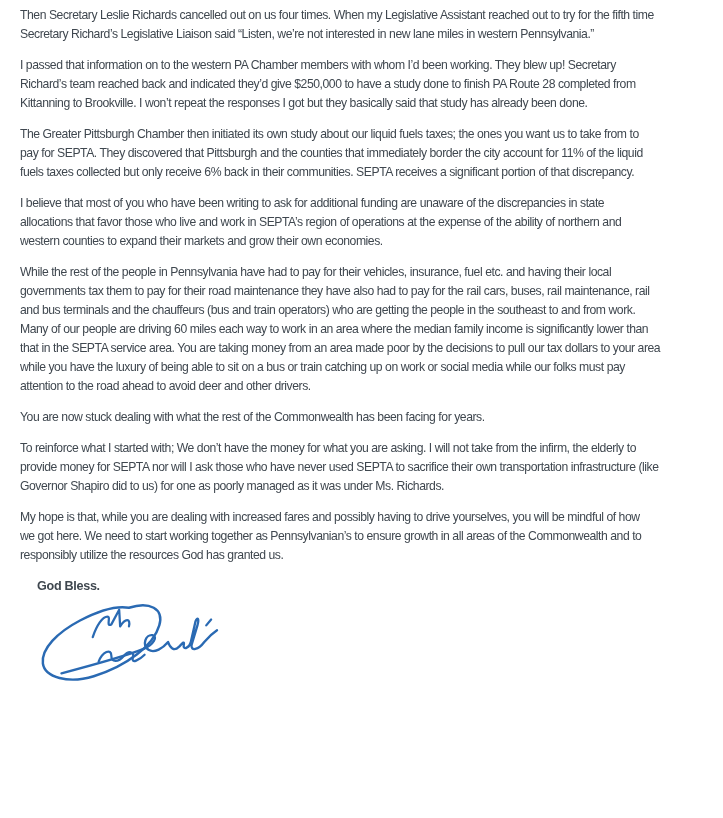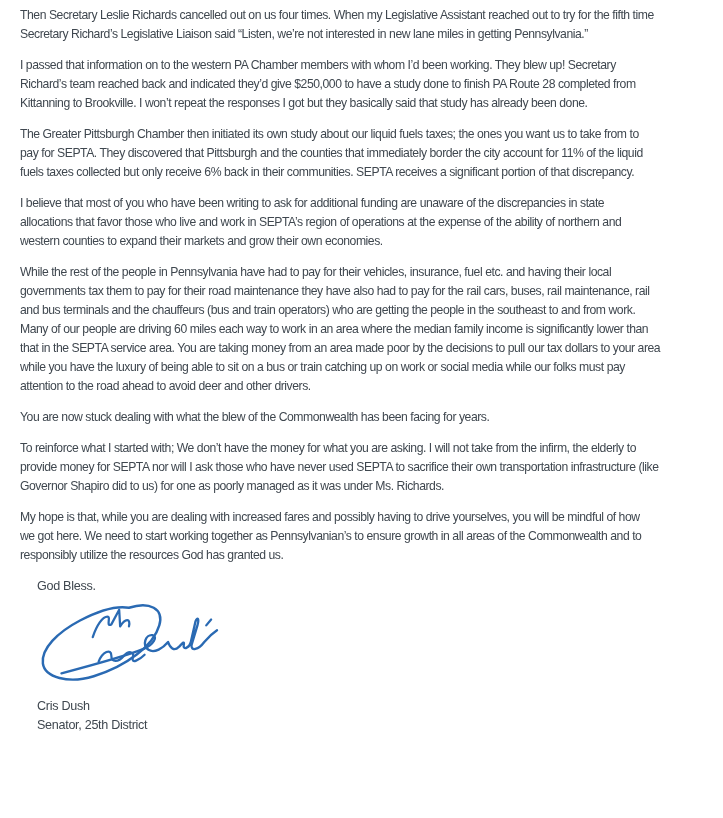--- a/index.html
+++ b/index.html
@@ -27,20 +27,21 @@
   .body-text p {
     font-size: 12.2px;
     line-height: 19px;
     letter-spacing: -0.45px;
     white-space: pre;
     margin: 0 0 12px 0;
   }
   .closing-block {
     margin-left: 17px;
     margin-top: 12px;
+    font-weight: bold;
   }
   .closing-block p {
     font-size: 12.6px;
     line-height: 19px;
     letter-spacing: -0.3px;
     white-space: pre;
   }
   .signature-wrap {
     margin-left: -4px;
     margin-top: 1px;
@@ -53,38 +54,38 @@
     margin-top: 10px;
   }
 </style>
 </head>
 <body>
 
 <div class="page">
 
   <div class="body-text">
     <p>Then Secretary Leslie Richards cancelled out on us four times. When my Legislative Assistant reached out to try for the fifth time
-Secretary Richard’s Legislative Liaison said “Listen, we’re not interested in new lane miles in getting Pennsylvania.”</p>
+Secretary Richard’s Legislative Liaison said “Listen, we’re not interested in new lane miles in western Pennsylvania.”</p>
     <p>I passed that information on to the western PA Chamber members with whom I’d been working. They blew up! Secretary
 Richard’s team reached back and indicated they’d give $250,000 to have a study done to finish PA Route 28 completed from
 Kittanning to Brookville. I won’t repeat the responses I got but they basically said that study has already been done.</p>
     <p>The Greater Pittsburgh Chamber then initiated its own study about our liquid fuels taxes; the ones you want us to take from to
 pay for SEPTA. They discovered that Pittsburgh and the counties that immediately border the city account for 11% of the liquid
 fuels taxes collected but only receive 6% back in their communities. SEPTA receives a significant portion of that discrepancy.</p>
     <p>I believe that most of you who have been writing to ask for additional funding are unaware of the discrepancies in state
 allocations that favor those who live and work in SEPTA’s region of operations at the expense of the ability of northern and
 western counties to expand their markets and grow their own economies.</p>
     <p>While the rest of the people in Pennsylvania have had to pay for their vehicles, insurance, fuel etc. and having their local
 governments tax them to pay for their road maintenance they have also had to pay for the rail cars, buses, rail maintenance, rail
 and bus terminals and the chauffeurs (bus and train operators) who are getting the people in the southeast to and from work.
 Many of our people are driving 60 miles each way to work in an area where the median family income is significantly lower than
 that in the SEPTA service area. You are taking money from an area made poor by the decisions to pull our tax dollars to your area
 while you have the luxury of being able to sit on a bus or train catching up on work or social media while our folks must pay
 attention to the road ahead to avoid deer and other drivers.</p>
-    <p>You are now stuck dealing with what the blew of the Commonwealth has been facing for years.</p>
+    <p>You are now stuck dealing with what the rest of the Commonwealth has been facing for years.</p>
     <p>To reinforce what I started with; We don’t have the money for what you are asking. I will not take from the infirm, the elderly to
 provide money for SEPTA nor will I ask those who have never used SEPTA to sacrifice their own transportation infrastructure (like
 Governor Shapiro did to us) for one as poorly managed as it was under Ms. Richards.</p>
     <p>My hope is that, while you are dealing with increased fares and possibly having to drive yourselves, you will be mindful of how
 we got here. We need to start working together as Pennsylvanian’s to ensure growth in all areas of the Commonwealth and to
 responsibly utilize the resources God has granted us.</p>
   </div>
 
   <div class="closing-block">
     <p>God Bless.</p>
@@ -97,19 +98,15 @@
         <path d="M60 41 C64 29 70 20 75 20 C79 20 73 31 79 28 L87 13 L88 30 C93 22 99 21 97 30"></path>
 
         <path d="M66 66 C70 56 79 52 79 60 C79 67 86 67 92 60 C96 55 103 55 101 62 C99 69 108 64 113 59"></path>
 
         <path d="M28 78 C62 69 92 61 112 53 C122 49 127 40 121 39 C114 38 110 49 117 54 C123 58 132 52 137 46 C139 52 143 56 148 51 C151 48 154 44 153 49 C152 54 158 53 160 47 L165 25 C167 20 169 22 167 29 L161 49 C160 56 168 54 174 46 C179 40 184 36 187 34" stroke-width="2.4"></path>
 
         <path d="M176 29 L181 23"></path>
       </svg>
     </div>
 
-    <div class="signer">
-      <p>Cris Dush</p>
-      <p>Senator, 25th District</p>
-    </div>
   </div>
 
 </div>
 
 </body></html>

